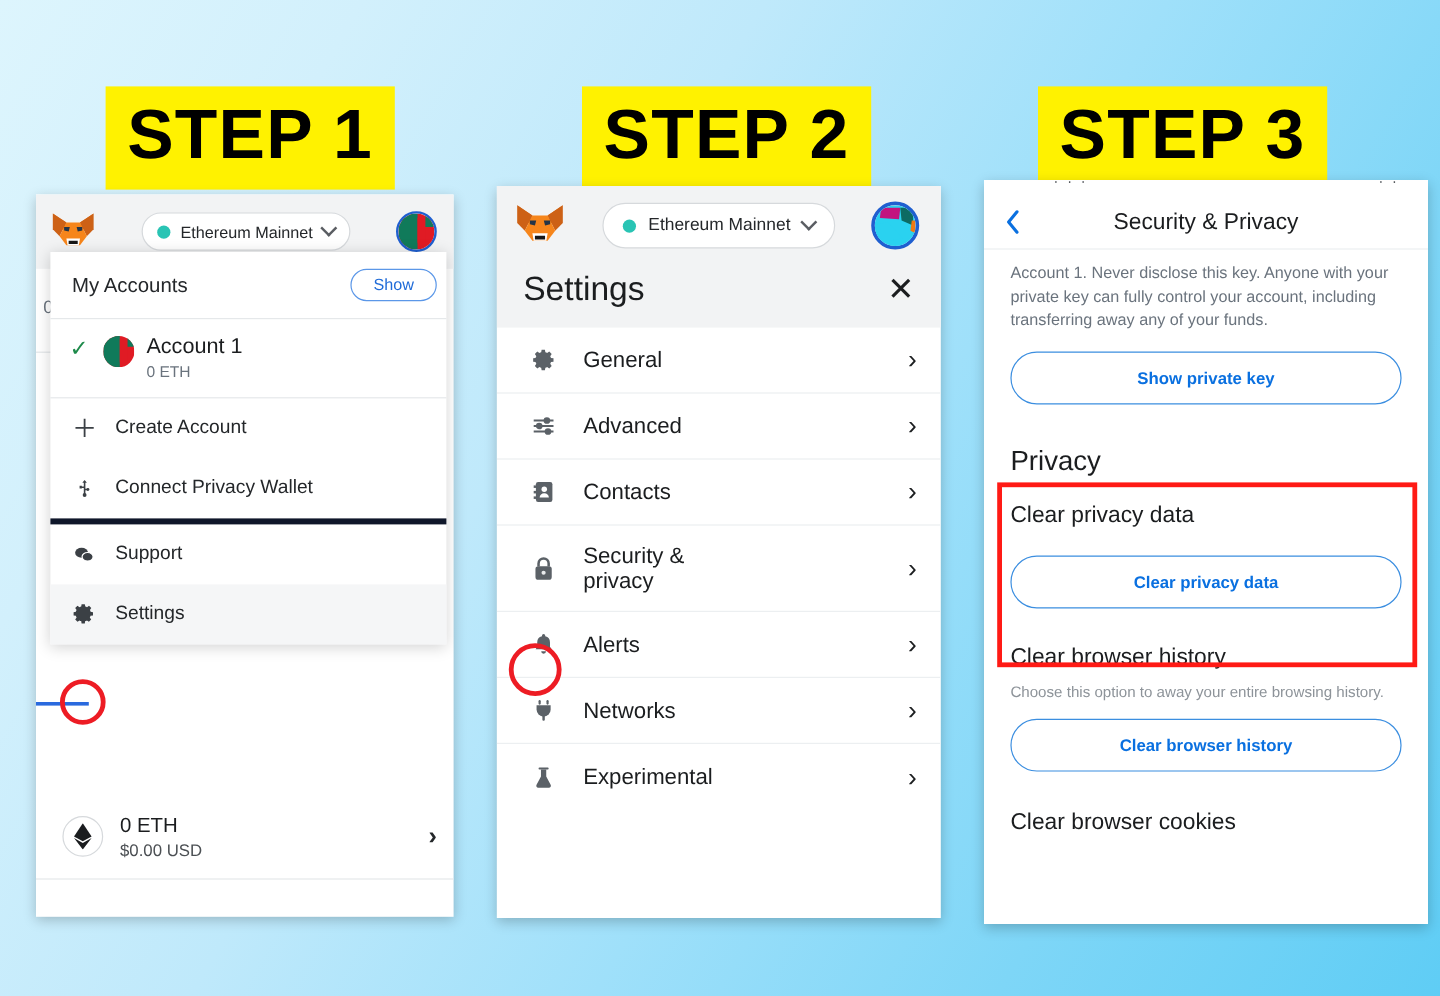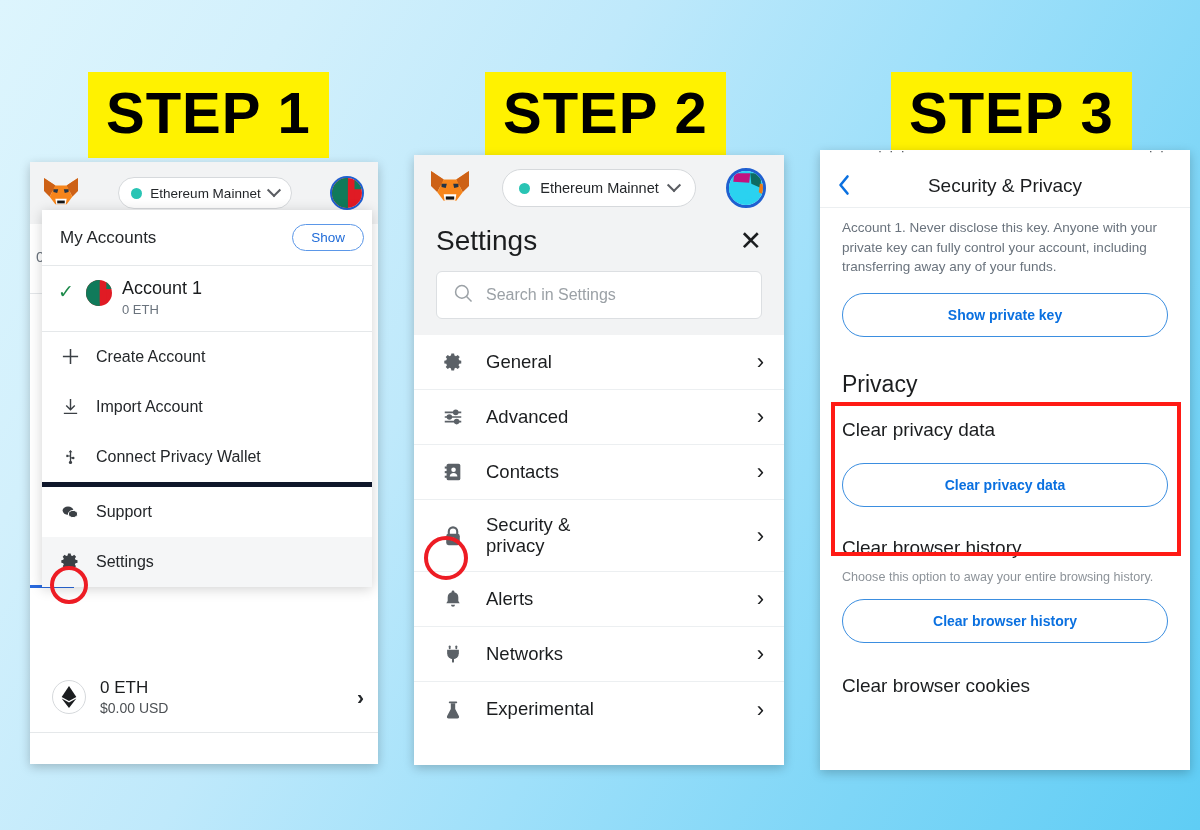--- a/index.html
+++ b/index.html
@@ -19,21 +19,21 @@
     font-weight: 700;
     font-size: 58px;
     line-height: 1;
     padding: 12px 18px 16px 18px;
     letter-spacing: 1px;
     white-space: nowrap;
     font-family: "Liberation Sans", sans-serif;
   }
   #step1-banner { left: 88px; top: 72px; }
   #step2-banner { left: 485px; top: 72px; }
-  #step3-banner { left: 891px; top: 72px; }
+  #step3-banner { left: 865px; top: 72px; }
 
   
   .panel {
     position: absolute;
     background: #fff;
     overflow: hidden;
     box-shadow: 0 3px 10px rgba(0,0,0,.22);
   }
   #panel1 { left: 30px;  top: 162px; width: 348px; height: 602px; }
   #panel2 { left: 414px; top: 155px; width: 370px; height: 610px; }
@@ -245,28 +245,20 @@
 
     <div class="dd-item">
       <span class="dd-ico">
         <svg width="19" height="19" viewBox="0 0 20 20">
             <path d="M10 2v16M2 10h16" stroke="#3b4045" stroke-width="1.6" fill="none"></path>
           </svg>
       </span>
       <span>Create Account</span>
     </div>
 
-    <div class="dd-item">
-      <span class="dd-ico">
-        <svg width="19" height="19" viewBox="0 0 20 20">
-            <path d="M10 2v11M5.5 9l4.5 4.5L14.5 9M3 17.2h14" stroke="#3b4045" stroke-width="1.5" fill="none"></path>
-          </svg>
-      </span>
-      <span>Import Account</span>
-    </div>
 
     <div class="dd-item">
       <span class="dd-ico">
         <svg width="19" height="19" viewBox="0 0 20 20">
           <path d="M10 4.5v12" stroke="#3b4045" stroke-width="1.4" fill="none"></path>
           <circle cx="10" cy="16.3" r="1.7" fill="#3b4045"></circle>
           <path d="M10 3.2l2 2.4h-4z" fill="#3b4045"></path>
           <path d="M7 9.5h2.8M12.8 11.5h-3" stroke="#3b4045" stroke-width="1.2" fill="none"></path>
           <rect x="5.6" y="8.2" width="2" height="2.4" fill="#3b4045"></rect>
           <circle cx="12.9" cy="11.5" r="1.3" fill="#3b4045"></circle>
@@ -346,29 +338,20 @@
           <path d="M0 16 L10 13 L22 26 L0 30 Z" fill="#2ad2f0"></path>
         </svg>
       </div>
     </div>
 
     <div class="settings-head">
       <span class="settings-title">Settings</span>
       <span class="close-x">✕</span>
     </div>
 
-    <div class="search-wrap">
-      <span>
-        <svg width="21" height="21" viewBox="0 0 22 22">
-            <circle cx="9.3" cy="9.3" r="6.6" stroke="#9ba1a6" stroke-width="1.6" fill="none"></circle>
-            <path d="M14.2 14.2L19.4 19.4" stroke="#9ba1a6" stroke-width="1.6"></path>
-          </svg>
-      </span>
-      <input type="text" placeholder="Search in Settings" style="">
-    </div>
   </div>
 
   <div class="set-row">
     <span class="set-ico">
       <svg width="22" height="22" viewBox="0 0 24 24" fill="#5b6167">
         <path d="M12 8.4a3.6 3.6 0 100 7.2 3.6 3.6 0 000-7.2zm0 5.6a2 2 0 110-4 2 2 0 010 4z"></path>
         <path d="M21 13.5v-3l-2.3-.4a6.8 6.8 0 00-.7-1.6l1.35-1.95-2.2-2.2L15.2 5.7a6.8 6.8 0 00-1.6-.7L13.2 2.7h-3l-.4 2.3c-.57.16-1.1.4-1.6.7L6.25 4.35l-2.2 2.2L5.4 8.5c-.3.5-.54 1.03-.7 1.6l-2.2.4v3l2.2.4c.16.57.4 1.1.7 1.6l-1.35 1.95 2.2 2.2 1.95-1.35c.5.3 1.03.54 1.6.7l.4 2.3h3l.4-2.3c.57-.16 1.1-.4 1.6-.7l1.95 1.35 2.2-2.2L18 15.5c.3-.5.54-1.03.7-1.6z"></path>
       </svg>
     </span>
     <span class="set-label">General</span>

